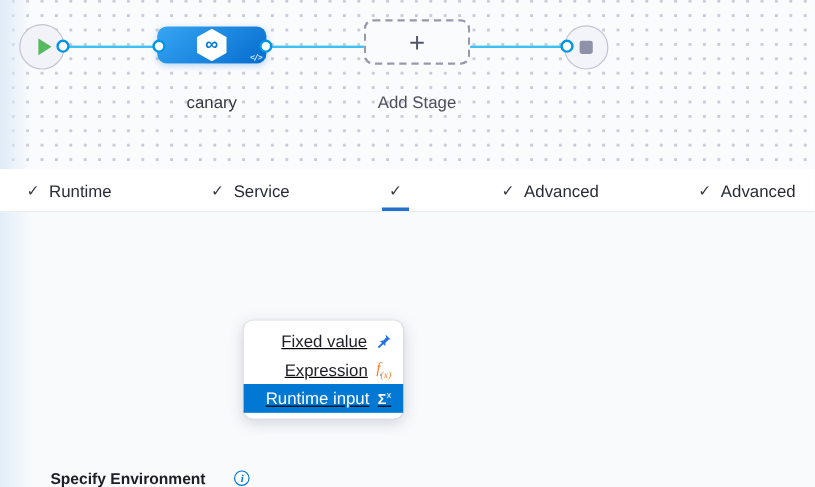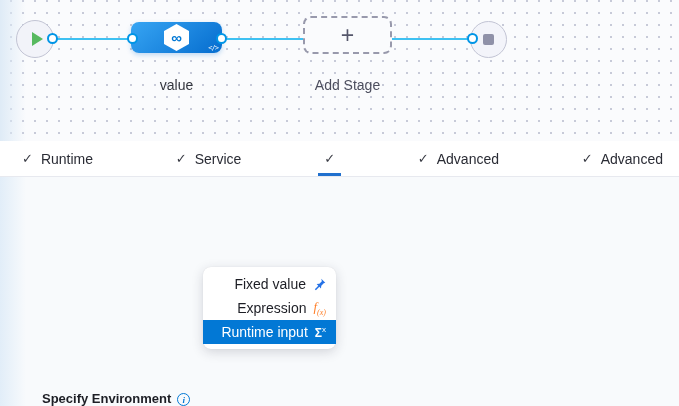--- a/index.html
+++ b/index.html
@@ -68,36 +68,36 @@
   .tab.active { box-shadow:inset 0 -3px 0 #2070ce; }
   .tab.active .tlabel { font-weight:bold; color:#14161d; }
 
   
   .content {
     position:absolute; left:0; top:177px; width:679px; height:229px;
     background-color:#f8fafc;
     background-image:linear-gradient(90deg, rgba(223,236,248,.9), rgba(248,250,252,0));
     background-size:26px 100%; background-repeat:no-repeat;
   }
-  .field-label { position:absolute; left:42px; top:214px; display:flex; align-items:flex-end; gap:6px; }
+  .field-label { position:absolute; left:42px; top:214px; display:flex; align-items:center; gap:24px; }
   .field-label .ltext { font-size:13px; font-weight:bold; color:#1d1e25; }
   .info-icon {
     width:13px; height:13px; border-radius:50%; border:1.2px solid #0278d5; color:#0278d5;
     font-size:9px; font-weight:bold; display:flex; align-items:center; justify-content:center;
     font-family:"Liberation Serif", serif; font-style:italic;
   }
   .sigma-btn sup, .sigma-icon sup { font-size:8px; font-weight:normal; }
 
   
   .dropdown {
     position:absolute; left:203px; top:267px; width:133px; z-index:10;
     background:#fff; border-radius:8px;
     box-shadow:0 3px 12px rgba(40,41,61,.18), 0 0 1px rgba(40,41,61,.12);
   }
-  .dd-list { padding:5px 0; }
+  .dd-list { padding:5px 0;text-decoration:underline; }
   .dd-item {
     height:24px; display:flex; align-items:center; justify-content:flex-end; gap:7px;
     padding:0 10px; font-size:14px; color:#1d1e25; cursor:pointer;
   }
   .dd-item.selected { background:#0278d5; color:#fff; }
   .sigma-icon { font-size:12px; font-weight:bold; line-height:1; }
   .fx-icon { color:#ff7f29; font-size:13px; font-family:"Liberation Serif", serif; font-style:italic; line-height:1; }
   .fx-icon sub { font-size:8px; }
   .pin-icon svg { display:block; }
   .dd-footer {
@@ -130,21 +130,21 @@
 
   <div class="node-end">
     <div class="stop-sq"></div>
   </div>
 
   <div class="connector c1"></div>
   <div class="connector c2"></div>
   <div class="connector c3"></div>
   <div class="connector c4"></div>
 
-  <div class="stage-label lbl-canary">value</div>
+  <div class="stage-label lbl-canary">canary</div>
   <div class="stage-label lbl-addstage">Add Stage</div>
 </div>
 
 <div class="tabbar">
   <div class="tab">
     <span class="check">✓</span>
     <span class="tlabel">Runtime</span>
   </div>
   <div class="tab">
     <span class="check">✓</span>

